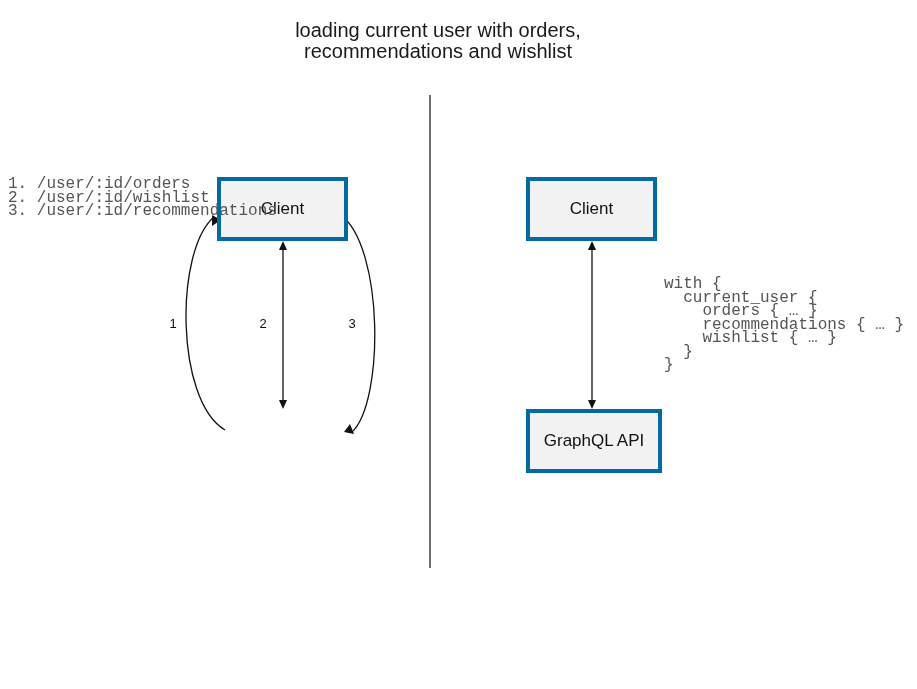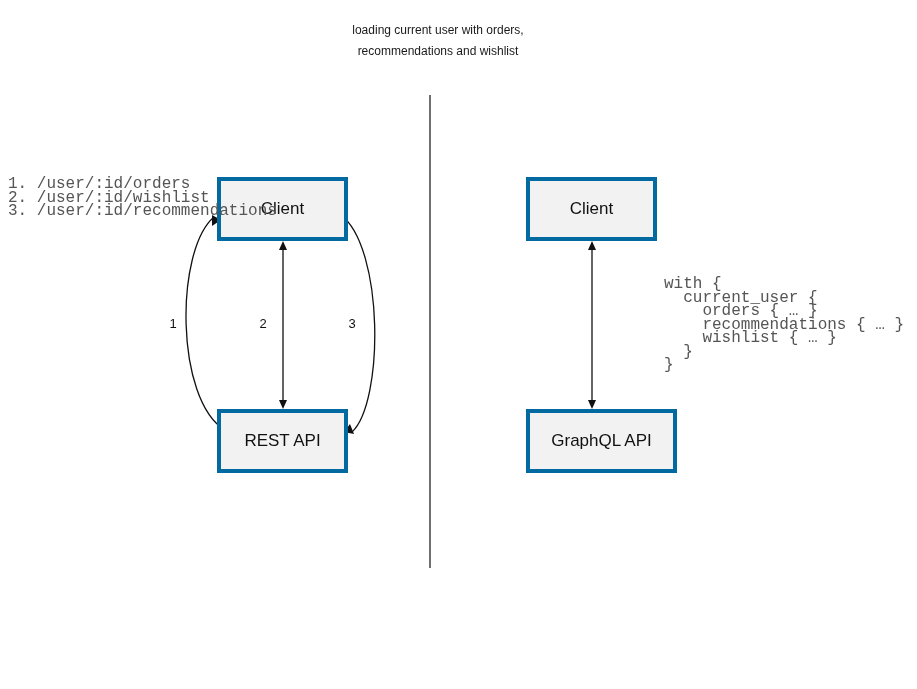--- a/index.html
+++ b/index.html
@@ -20,40 +20,40 @@
     left: 0; top: 0;
     width: 917px;
     height: 689px;
   }
   .title {
     position: absolute;
     left: 0;
     top: 20px;
     width: 876px;
     text-align: center;
-    font-size: 12px;
+    font-size: 20px;
     line-height: 21px;
     color: #1a1a1a;
     white-space: pre-line;
   }
   .node {
     position: absolute;
     background: #f2f2f2;
     border: 4px solid #0369a1;
     box-sizing: border-box;
     display: flex;
     align-items: center;
     justify-content: center;
     font-size: 17px;
     color: #111111;
   }
   .node-rest-client { left: 217px; top: 177px; width: 131px; height: 64px; }
   .node-rest-api    { left: 217px; top: 409px; width: 131px; height: 64px; }
   .node-gql-client  { left: 526px; top: 177px; width: 131px; height: 64px; }
-  .node-gql-api     { left: 526px; top: 409px; width: 151px; height: 64px; }
+  .node-gql-api     { left: 526px; top: 409px; width: 136px; height: 64px; }
 
   .mono {
     position: absolute;
     font-family: "Liberation Mono", monospace;
     font-size: 16px;
     line-height: 13.5px;
     color: #555555;
     white-space: pre;
   }
   .endpoints { left: 8px; top: 178px; }
@@ -111,23 +111,20 @@
 
     <line class="stroke" x1="592" y1="243" x2="592" y2="407"></line>
     <polygon points="592,241 588,250 596,250" fill="#111111"></polygon>
     <polygon points="592,409 588,400 596,400" fill="#111111"></polygon>
   </svg>
 
   <div class="node node-rest-client">
     <span>Client</span>
   </div>
 
-  <div class="node node-rest-api">
-    <span>REST API</span>
-  </div>
 
   <div class="node node-gql-client">
     <span>Client</span>
   </div>
 
   <div class="node node-gql-api">
     <span>GraphQL API</span>
   </div>
 
   <div class="mono endpoints">1. /user/:id/orders

